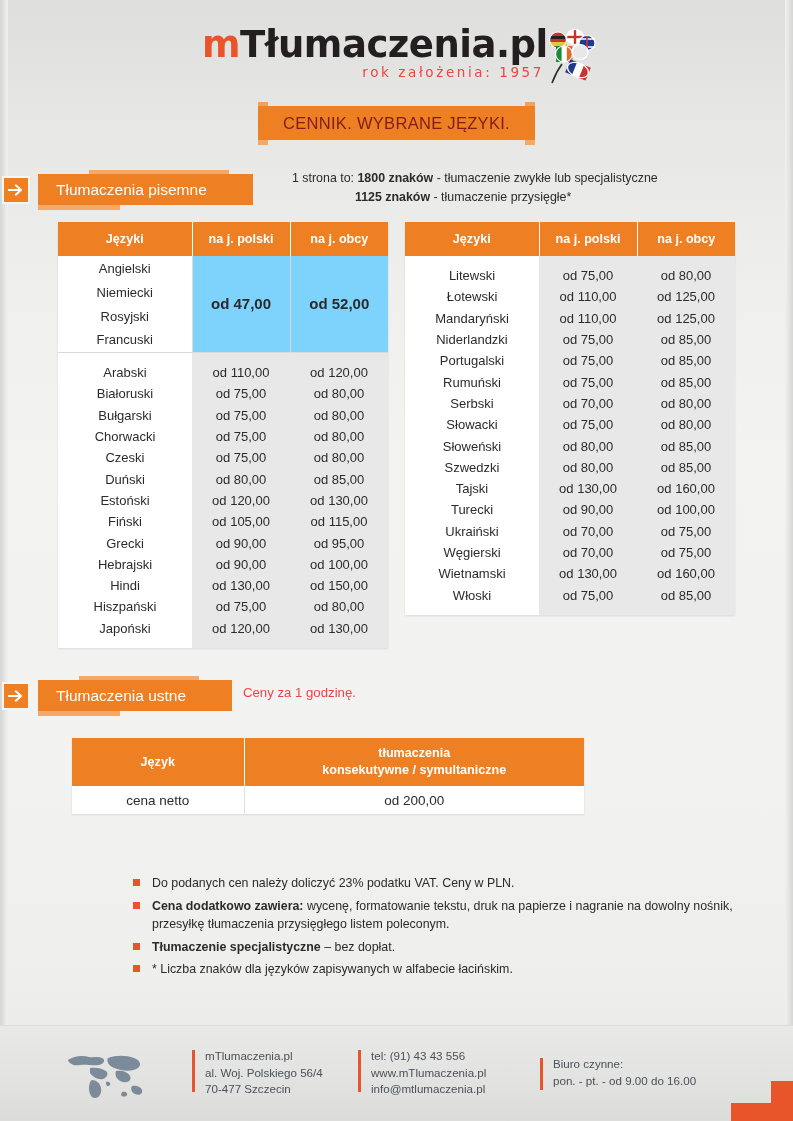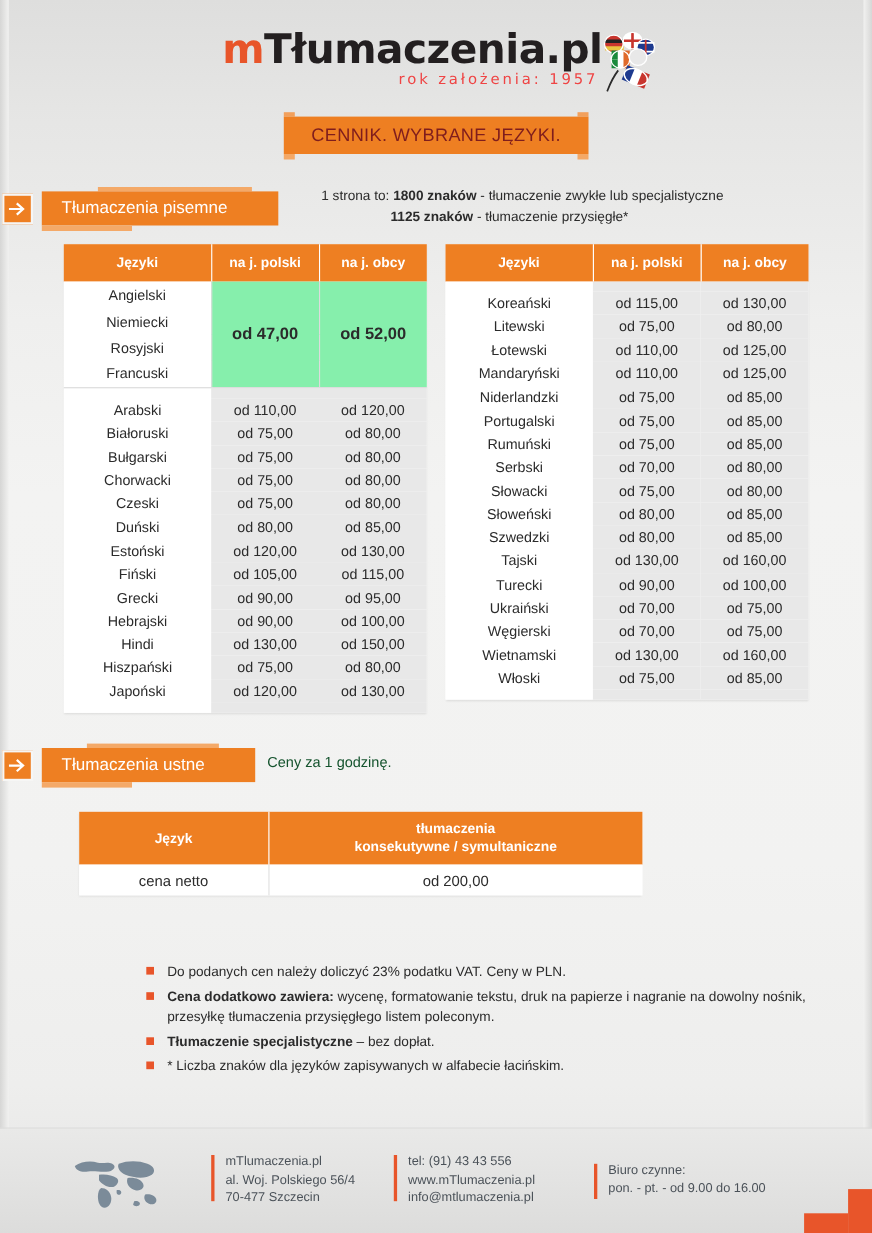--- a/index.html
+++ b/index.html
@@ -176,21 +176,21 @@
     color: #2b2b2b;
     line-height: 19px;
     white-space: nowrap;
   }
   .sec-note b { font-weight: bold; }
   .sec-note-inline {
     position: absolute;
     left: 243px;
     top: 5px;
     font-size: 13.2px;
-    color: #14532d;
+    color: #ef4444;
   }
 
   
   .tables-row {
     position: relative;
     margin-top: 6px;
     height: 440px;
   }
   .ptable {
     position: absolute;
@@ -220,21 +220,21 @@
     height: 21.3px;
     padding: 0 4px;
     white-space: nowrap;
   }
   .ptable td.lang { width: 134px; background: #ffffff; }
   .ptable td.p1   { width: 98px;  background: #e8e8e8; }
   .ptable td.p2   { width: 98px;  background: #e8e8e8; }
 
   .ptable tr.premium td.lang { height: 24px; }
   .ptable td.premium-price {
-    background: #86efac;
+    background: #7dd3fc;
     font-weight: bold;
     font-size: 15px;
     vertical-align: middle;
     border-left: 1px solid #dcdcdc;
   }
   .ptable tr.spacer td { height: 9px; }
   .ptable tr.sep td {
     height: 1px; padding: 0;
     border-top: 1px solid #d9d9d9;
   }
@@ -529,25 +529,20 @@
         <th>na j. obcy</th>
       </tr>
     </thead>
     <tbody>
       <tr class="spacer">
         <td class="lang"></td>
           <td class="p1"></td>
           <td class="p2"></td>
       </tr>
       <tr>
-          <td class="lang">Koreański</td>
-          <td class="p1">od 115,00</td>
-          <td class="p2">od 130,00</td>
-        </tr>
-      <tr>
           <td class="lang">Litewski</td>
           <td class="p1">od 75,00</td>
           <td class="p2">od 80,00</td>
         </tr>
       <tr>
           <td class="lang">Łotewski</td>
           <td class="p1">od 110,00</td>
           <td class="p2">od 125,00</td>
         </tr>
       <tr>

